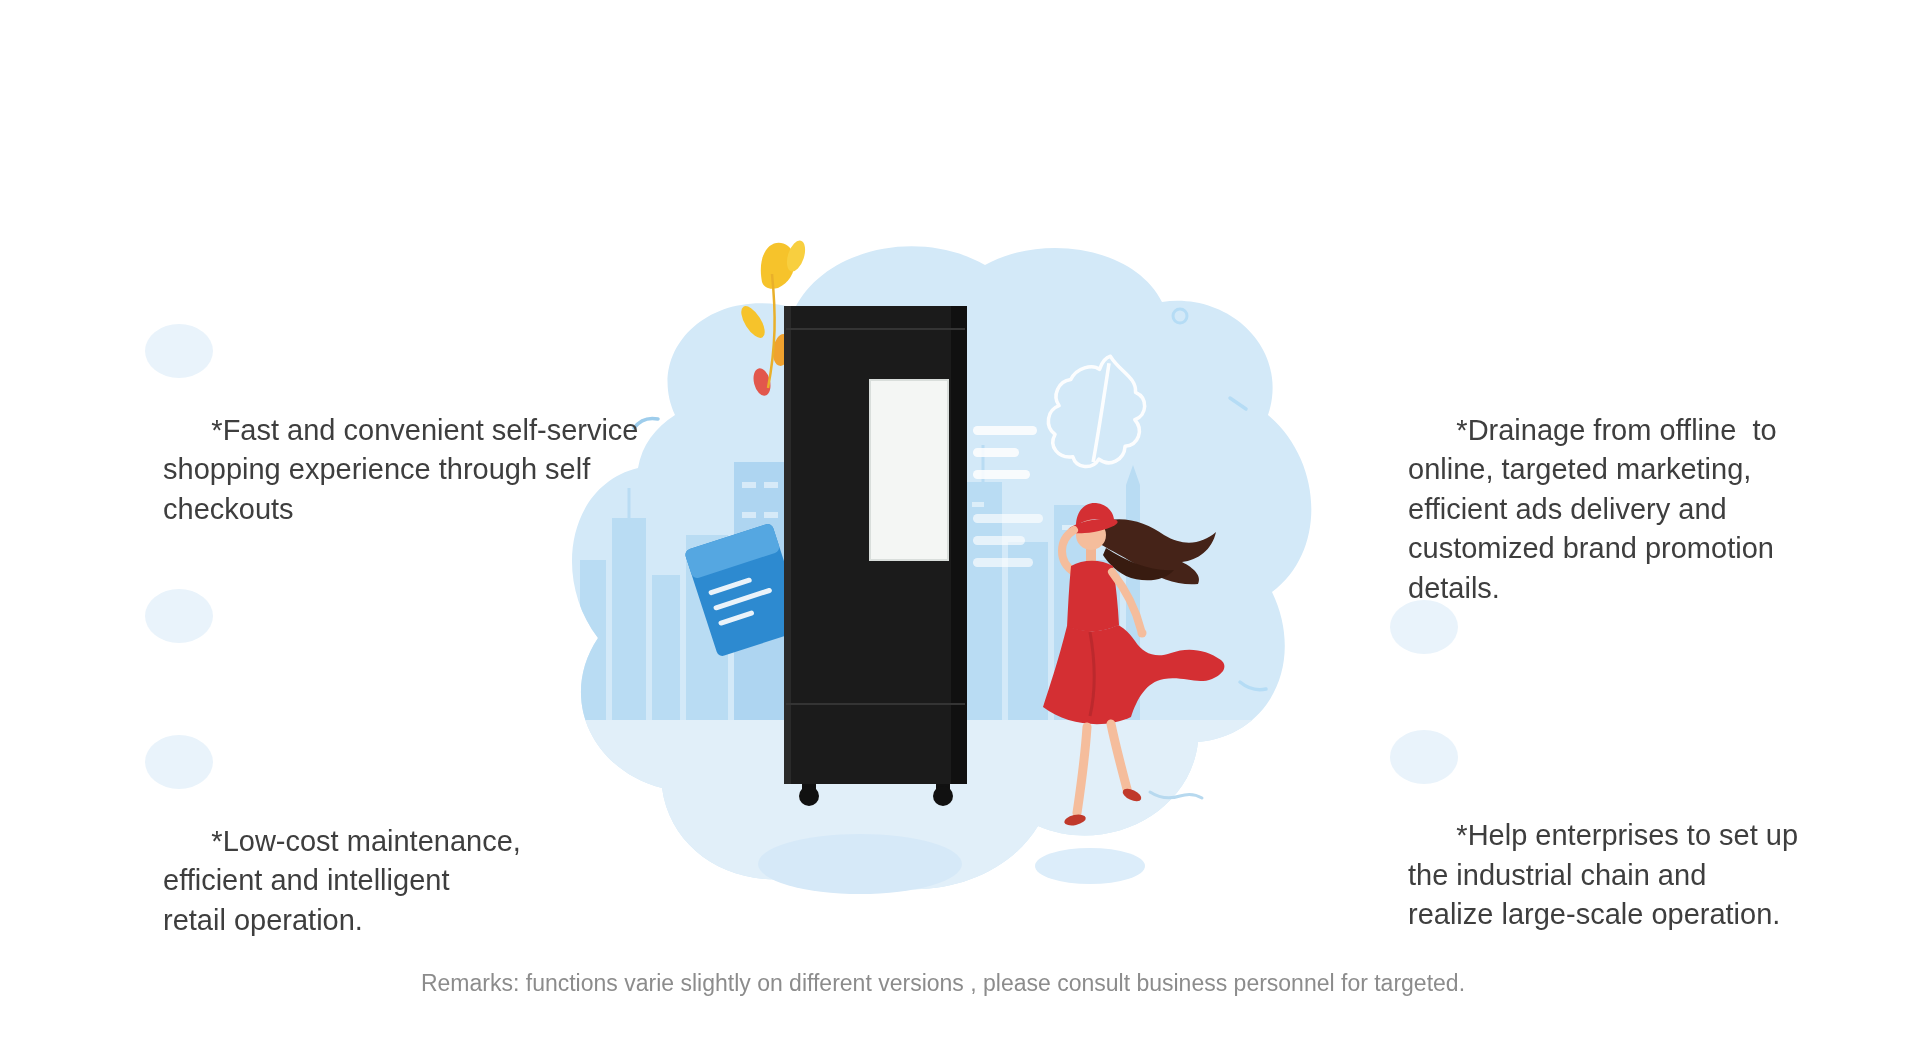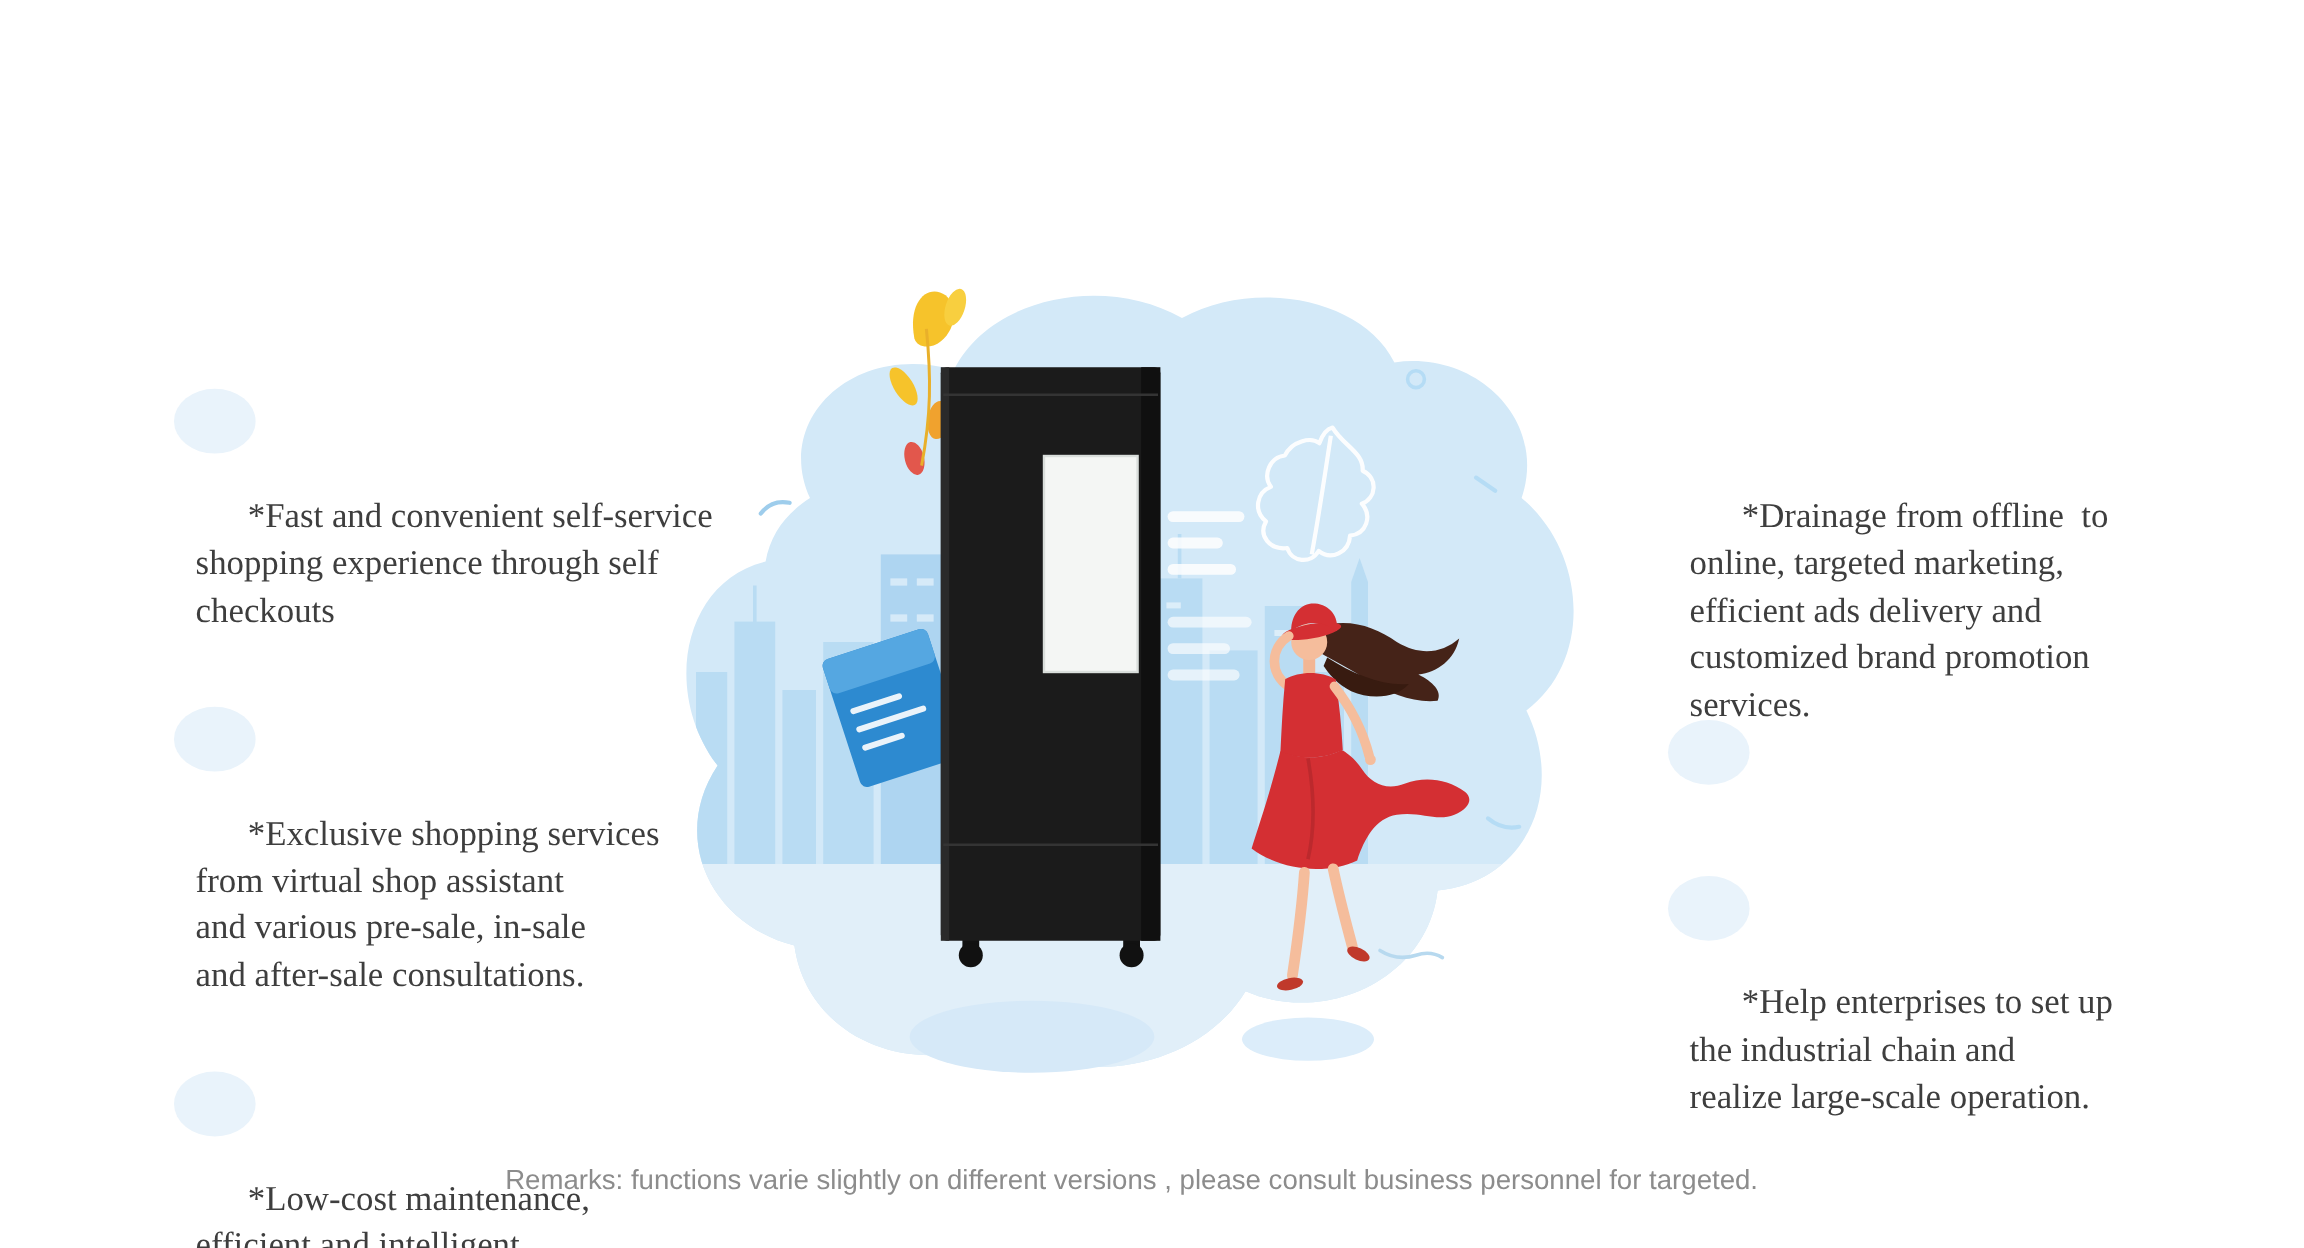--- a/index.html
+++ b/index.html
@@ -17,21 +17,20 @@
     font-size: 29px;
     line-height: 1.36;
     font-weight: 400;
   }
   .col-left  { left: 163px;  top: 332px; width: 490px; }
   .col-right { left: 1408px; top: 332px; width: 430px; }
   .para {
     position: relative;
     margin: 0;
     white-space: pre-wrap;
-    font-family: Liberation Serif, serif;
   }
   .col-left  .para + .para { margin-top: 28px; }
   .col-right .para + .para { margin-top: 90px; }
   .blob {
     position: absolute;
     width: 68px;
     height: 54px;
     border-radius: 50%;
     background: #e9f3fb;
     left: -18px;
@@ -63,41 +62,37 @@
 
   <div class="col col-left">
     <p class="para">
       <span class="blob"></span>
       <span class="para-text">*Fast and convenient self-service
 shopping experience through self
 checkouts</span>
     </p>
     <p class="para">
       <span class="blob"></span>
-      <span class="para-text">*Exclusive shopping services
-from virtual shop assistant
-and various pre-sale, in-sale
-and after-sale consultations.</span>
     </p>
     <p class="para">
       <span class="blob"></span>
       <span class="para-text">*Low-cost maintenance,
 efficient and intelligent
 retail operation.</span>
     </p>
   </div>
 
   <div class="col col-right">
     <p class="para">
       <span class="blob blob-bottom"></span>
       <span class="para-text">*Drainage from offline  to
 online, targeted marketing,
 efficient ads delivery and
 customized brand promotion
-services.</span>
+details.</span>
     </p>
     <p class="para">
       <span class="blob"></span>
       <span class="para-text">*Help enterprises to set up
 the industrial chain and
 realize large-scale operation.</span>
     </p>
   </div>
 
   <svg class="illus" width="790" height="700" viewBox="0 0 790 700" aria-hidden="true">

